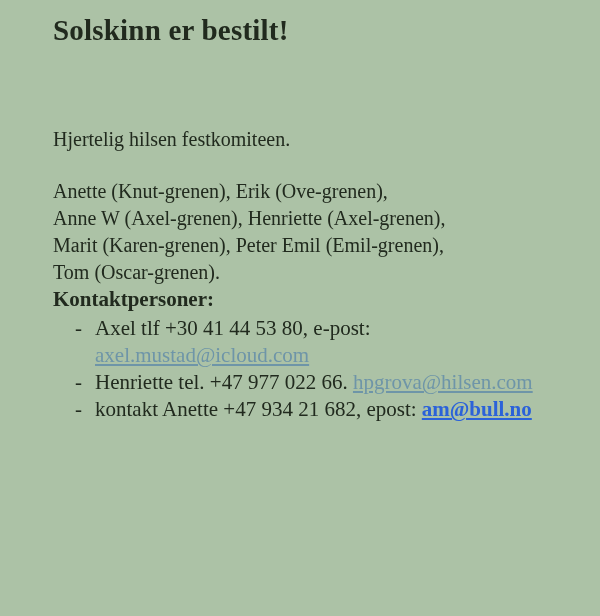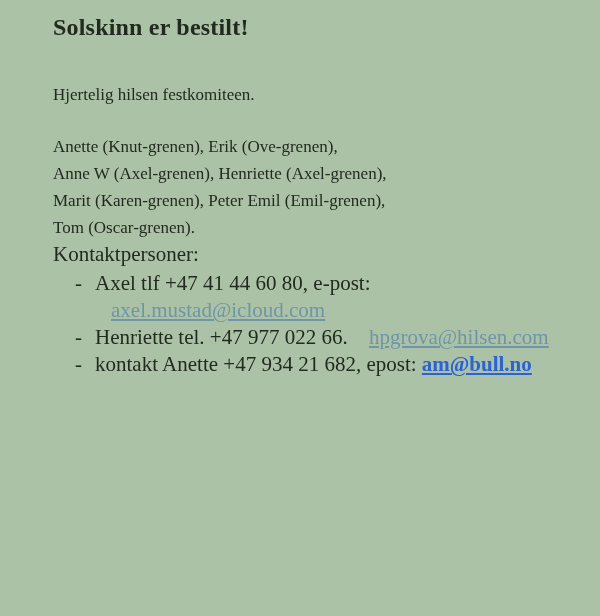--- a/index.html
+++ b/index.html
@@ -16,54 +16,54 @@
   }
   body {
     background: var(--background);
     color: var(--text);
     font-family: "Liberation Serif", "DejaVu Serif", serif;
   }
   .content {
     padding: 14px 30px 0 53px;
   }
   .title {
-    font-size: 24px;
+    font-size: 29px;
     font-weight: bold;
     letter-spacing: 0.2px;
-    margin-bottom: 40px;
+    margin-bottom: 79px;
   }
   .body-text {
-    font-size: 17px;
+    font-size: 20px;
     line-height: 27px;
   }
   .greeting {
     margin-bottom: 25px;
   }
   .names {
   }
   .names div { white-space: nowrap; }
   .contact-heading {
     font-size: 21px;
     line-height: 27px;
-    font-weight: normal;
+    font-weight: bold;
     margin-bottom: 2px;
   }
   .contact-list .li {
     display: flex;
     padding-left: 22px;
     font-size: 21px;
     line-height: 27px;
   }
   .contact-list .dash {
     width: 20px;
     flex: 0 0 20px;
   }
   .li-content { white-space: nowrap; }
   a.email-link { text-decoration: underline; cursor: pointer; }
-  a.email-link.muted { color: var(--link-muted); margin-left: 16px; }
+  a.email-link.muted { color: var(--link-muted); }
   a.email-link.bright { color: var(--link-bright); font-weight: bold; }
 </style>
 </head>
 <body>
 
 <div class="content">
 
   <h1 class="title">Solskinn er bestilt!</h1>
 
   <p class="body-text greeting">Hjertelig hilsen festkomiteen.</p>
@@ -75,21 +75,21 @@
     <div>Tom (Oscar-grenen).</div>
   </div>
 
   <div class="contact-heading">Kontaktpersoner:</div>
 
   <div class="contact-list">
 
     <div class="li">
       <span class="dash">-</span>
       <div class="li-content">
-        <div>Axel tlf +47 41 44 60 80, e-post:</div>
+        <div>Axel tlf +30 41 44 53 80, e-post:</div>
         <div><a class="email-link muted">axel.mustad@icloud.com</a></div>
       </div>
     </div>
 
     <div class="li">
       <span class="dash">-</span>
       <div class="li-content">
         <span>Henriette tel. +47 977 022 66. </span><a class="email-link muted">hpgrova@hilsen.com</a>
       </div>
     </div>

